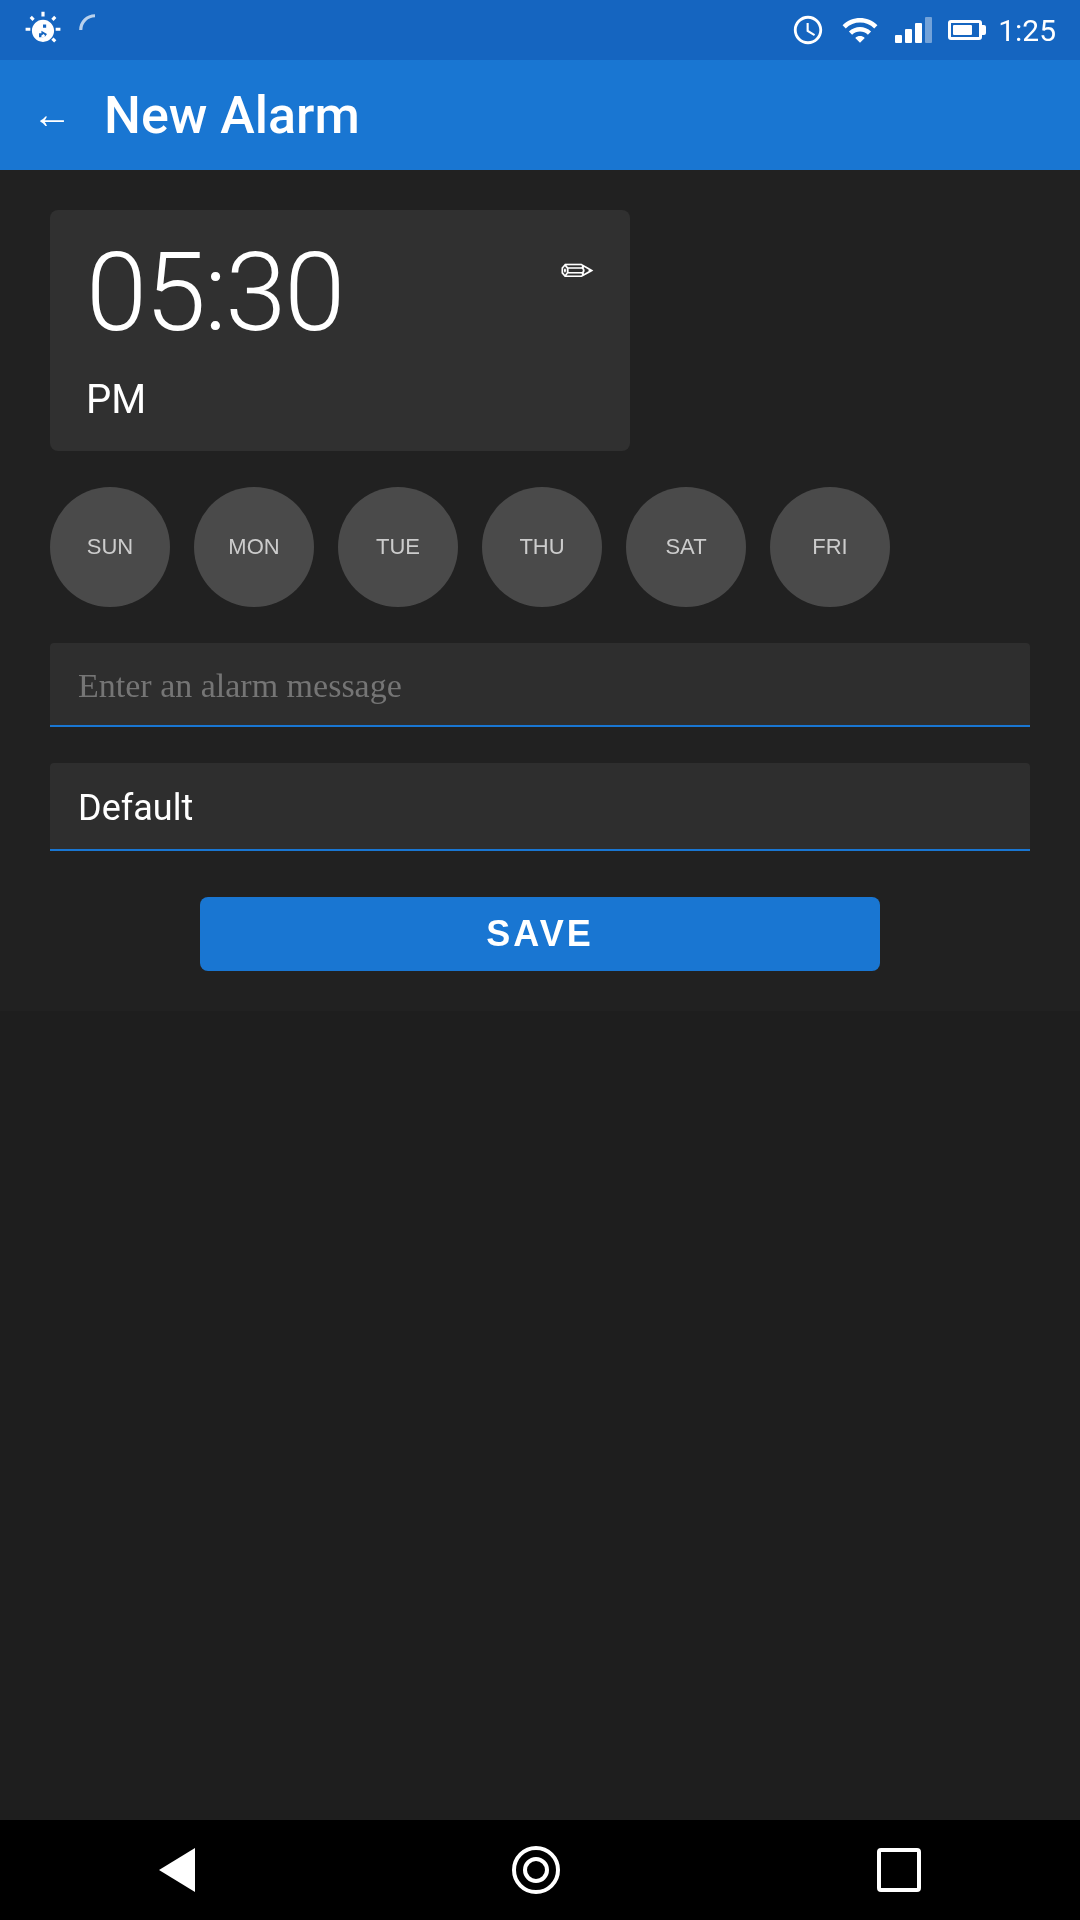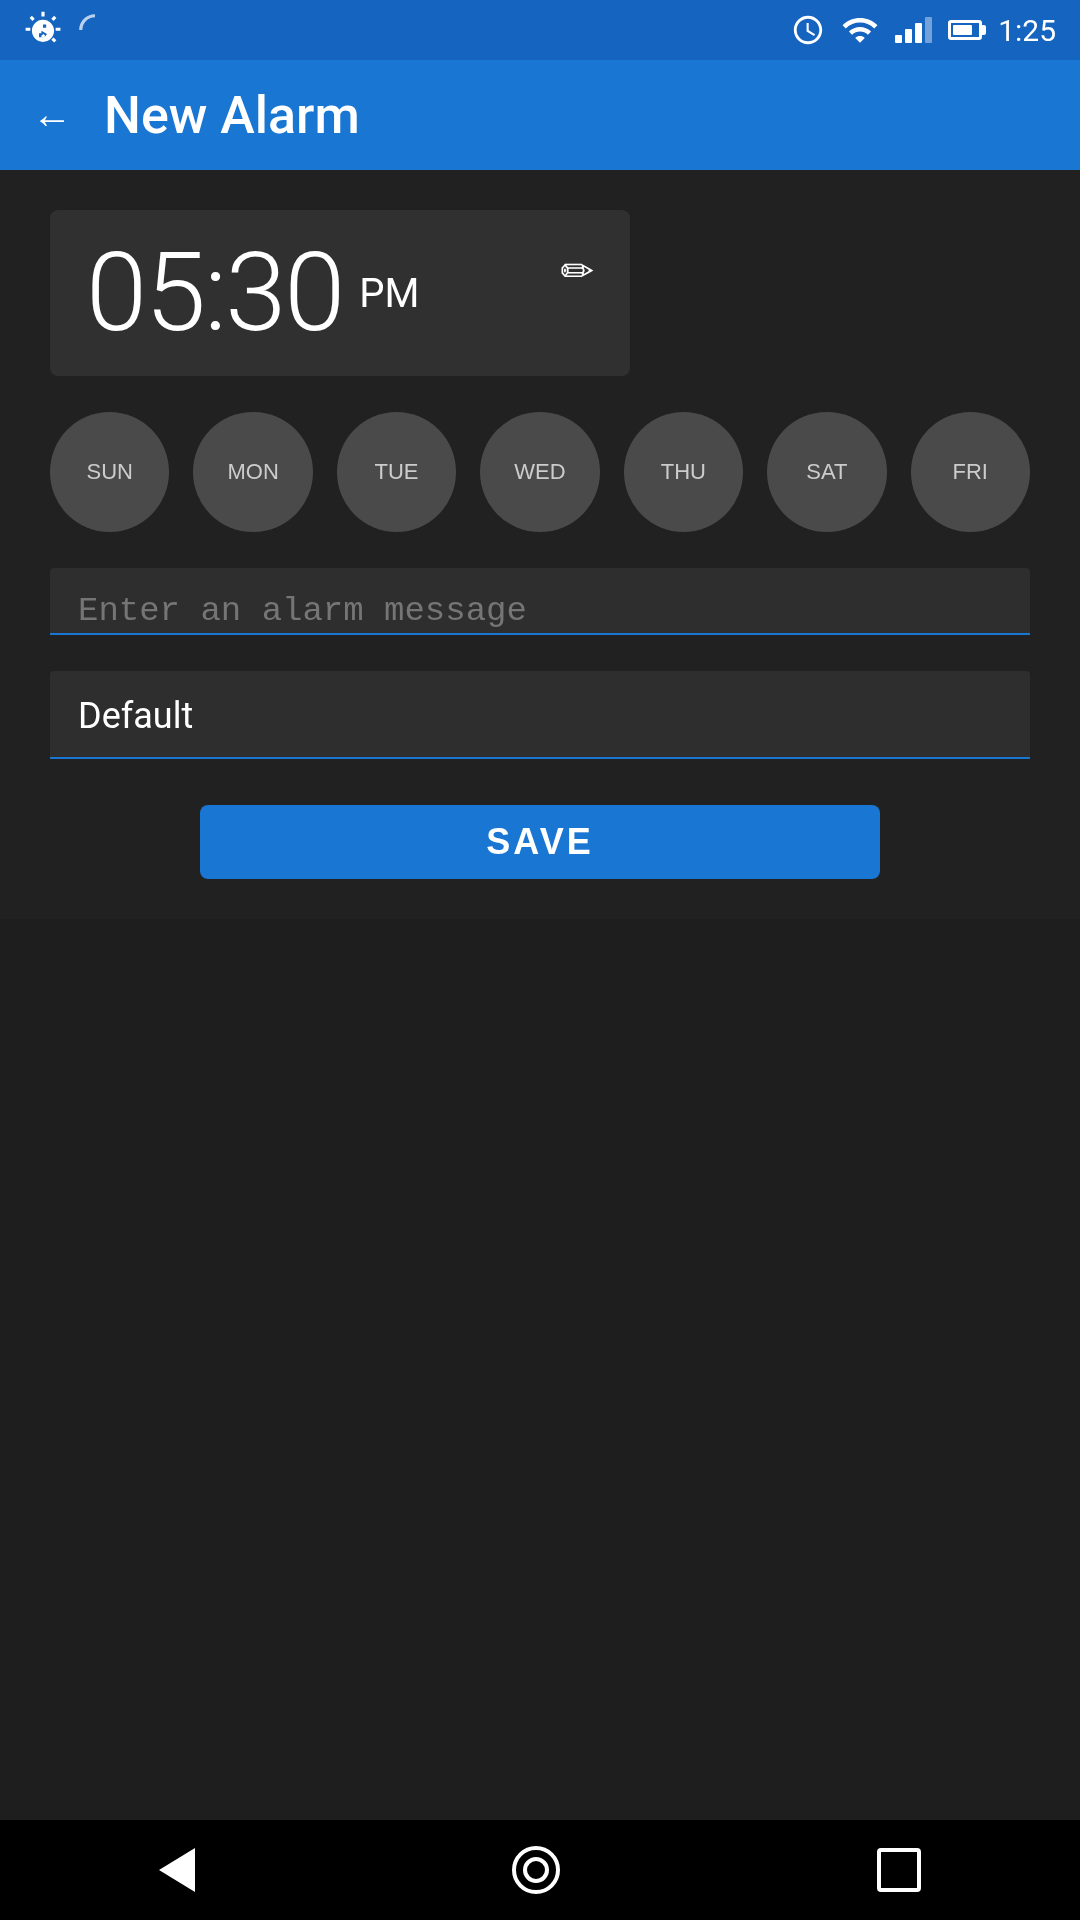--- a/index.html
+++ b/index.html
@@ -86,22 +86,23 @@
       border-radius: 8px;
       padding: 28px 36px;
       display: flex;
       align-items: center;
       justify-content: space-between;
       width: 580px;
     }
 
     .time-display {
       display: flex;
-      align-items: center;
-      gap: 16px;
+      align-items: flex-start;
+      gap: 28px;
+      flex-direction: column;
     }
 
     .time-text {
       color: white;
       font-size: 110px;
       font-weight: 300;
       line-height: 1;
       letter-spacing: -2px;
     }
 
@@ -160,22 +161,22 @@
       margin-bottom: 8px;
     }
 
     .field-input {
       width: 100%;
       background: transparent;
       border: none;
       outline: none;
       color: #ef4444;
       font-size: 34px;
-      padding-bottom: 3px;
-      font-family: Liberation Mono, monospace;
+      padding-bottom: 20px;
+      font-family: Liberation Serif, serif;
       cursor: text;
     }
 
     .field-value {
       color: white;
       font-size: 36px;
       padding-bottom: 20px;
       cursor: pointer;
     }
 
@@ -364,23 +365,20 @@
     <button class="day-button">
       <span>SUN</span>
     </button>
     <button class="day-button">
       <span>MON</span>
     </button>
     <button class="day-button">
       <span>TUE</span>
     </button>
     <button class="day-button">
-      <span>WED</span>
-    </button>
-    <button class="day-button">
       <span>THU</span>
     </button>
     <button class="day-button">
       <span>SAT</span>
     </button>
     <button class="day-button">
       <span>FRI</span>
     </button>
   </div>
 

